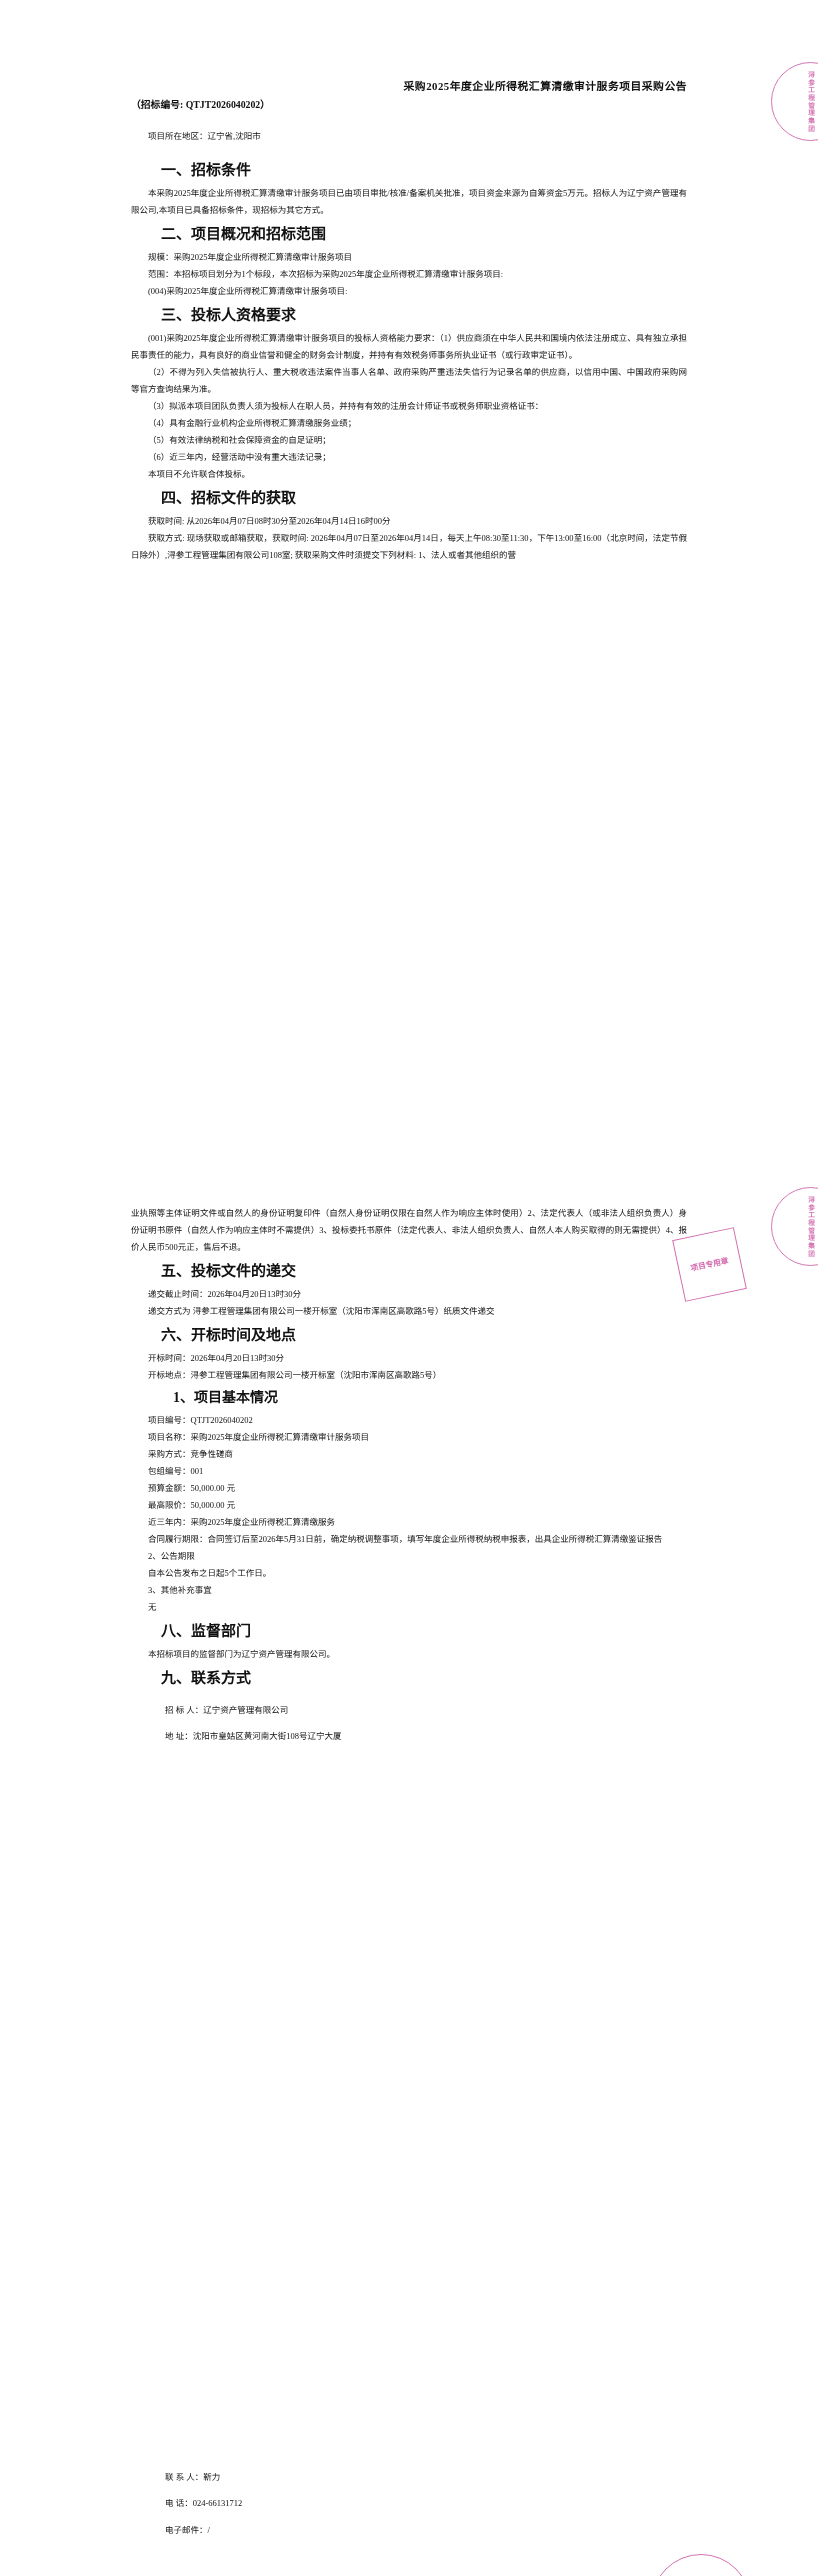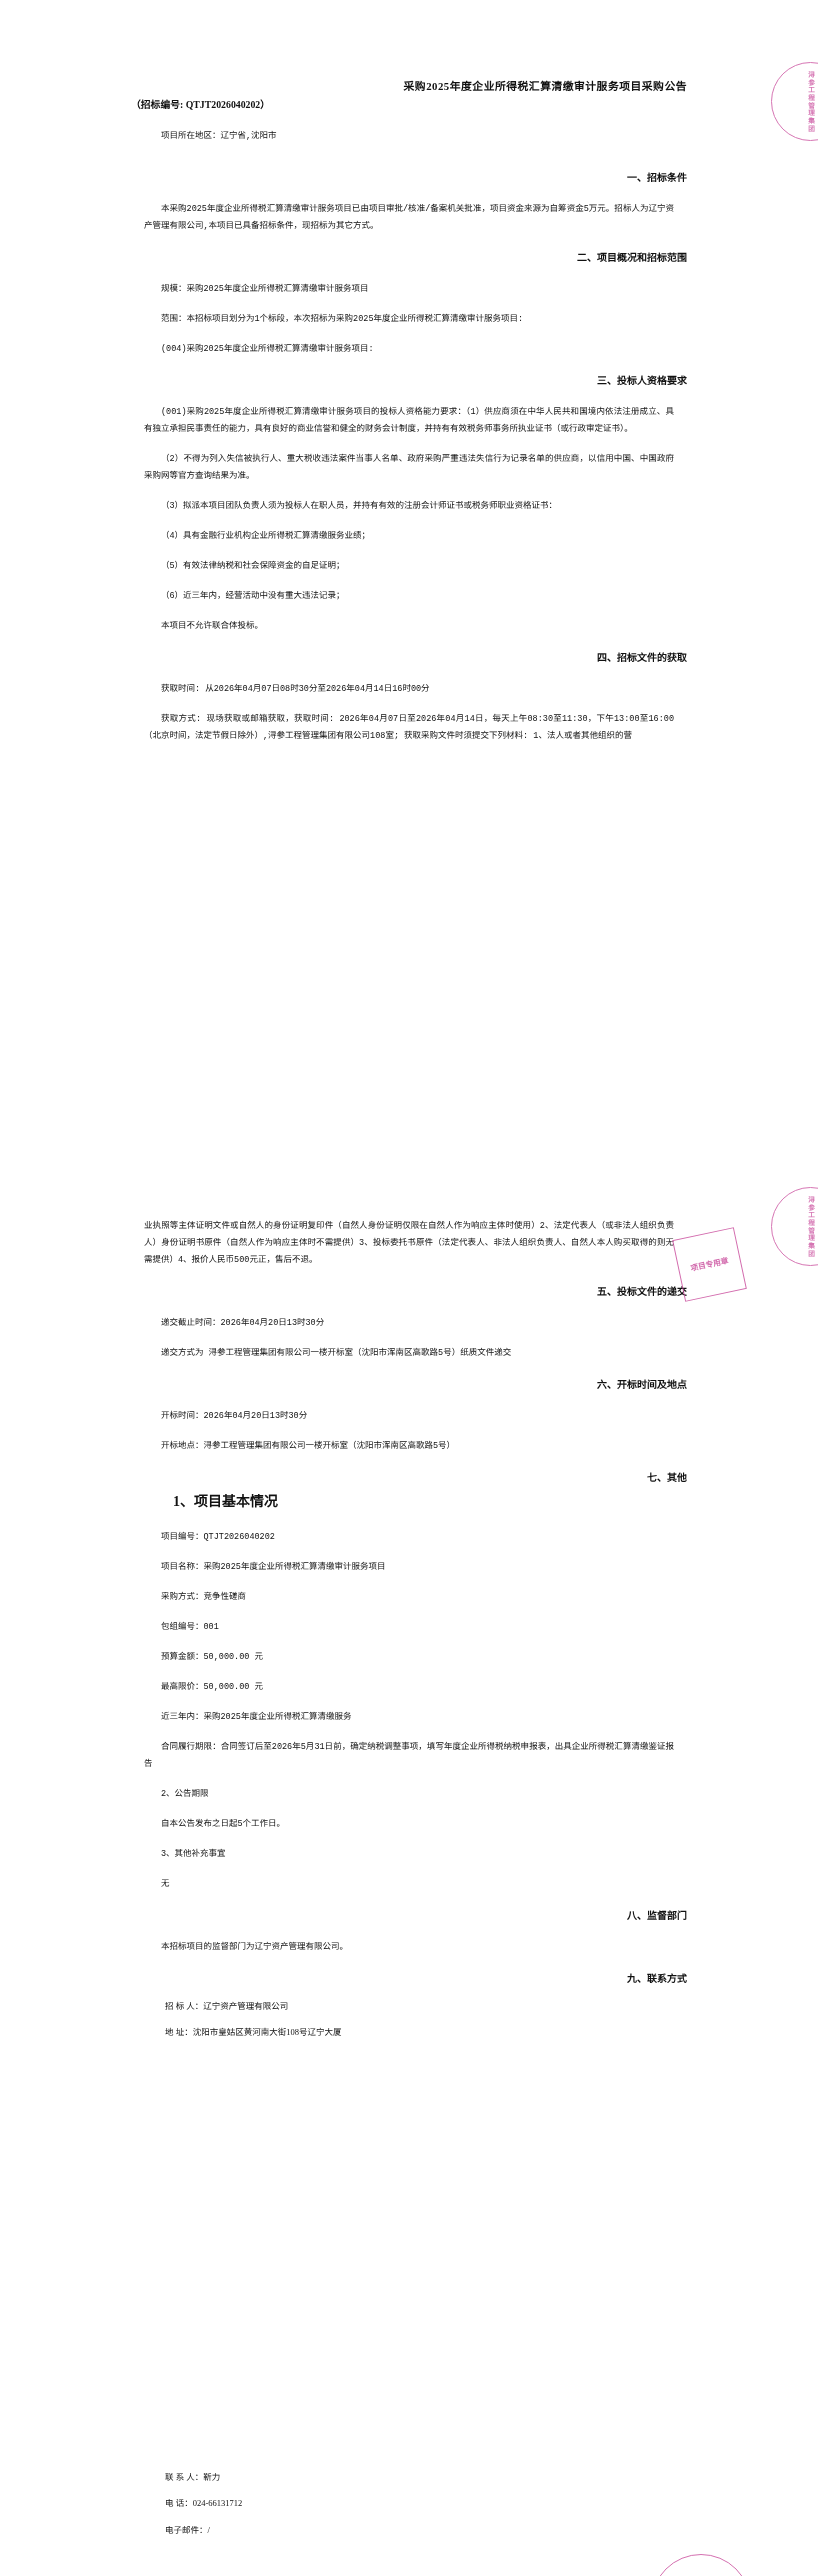--- a/index.html
+++ b/index.html
@@ -40,32 +40,30 @@
     text-align: left;
     font-size: 9.8px;
     font-weight: bold;
     line-height: 1.9;
     margin-bottom: 13.4px;
   }
   .para {
     font-size: 8.5px;
     line-height: 2.0;
     text-align: justify;
-    margin: 13px;
-    font-family: Liberation Mono, monospace;
+    margin: 0;
   }
   .indent2 { text-indent: 2em; }
   .indent0 { text-indent: 0; }
   .section-h {
-    font-size: 10px;
+    font-size: 15px;
     font-weight: bold;
     line-height: 2.0;
     margin: 0;
     text-indent: 2em;
-    text-align: right;
   }
   .sub-h {
     font-size: 14px;
     font-weight: bold;
     line-height: 2.0;
     margin: 0;
     text-indent: 3em;
   }
   .blank-line { height: 9.3px; }
   .contact-block {
@@ -186,21 +184,20 @@
     <p class="para indent0">业执照等主体证明文件或自然人的身份证明复印件（自然人身份证明仅限在自然人作为响应主体时使用）2、法定代表人（或非法人组织负责人）身份证明书原件（自然人作为响应主体时不需提供）3、投标委托书原件（法定代表人、非法人组织负责人、自然人本人购买取得的则无需提供）4、报价人民币500元正，售后不退。</p>
 
     <p class="section-h">五、投标文件的递交</p>
     <p class="para indent2">递交截止时间：2026年04月20日13时30分</p>
     <p class="para indent2">递交方式为 浔参工程管理集团有限公司一楼开标室（沈阳市浑南区高歌路5号）纸质文件递交</p>
 
     <p class="section-h">六、开标时间及地点</p>
     <p class="para indent2">开标时间：2026年04月20日13时30分</p>
     <p class="para indent2">开标地点：浔参工程管理集团有限公司一楼开标室（沈阳市浑南区高歌路5号）</p>
 
-    <p class="section-h">七、其他</p>
     <p class="sub-h">1、项目基本情况</p>
 
     <p class="para indent2">项目编号：QTJT2026040202</p>
     <p class="para indent2">项目名称：采购2025年度企业所得税汇算清缴审计服务项目</p>
     <p class="para indent2">采购方式：竞争性磋商</p>
     <p class="para indent2">包组编号：001</p>
     <p class="para indent2">预算金额：50,000.00 元</p>
     <p class="para indent2">最高限价：50,000.00 元</p>
     <p class="para indent2">近三年内：采购2025年度企业所得税汇算清缴服务</p>
     <p class="para indent2">合同履行期限：合同签订后至2026年5月31日前，确定纳税调整事项，填写年度企业所得税纳税申报表，出具企业所得税汇算清缴鉴证报告</p>

